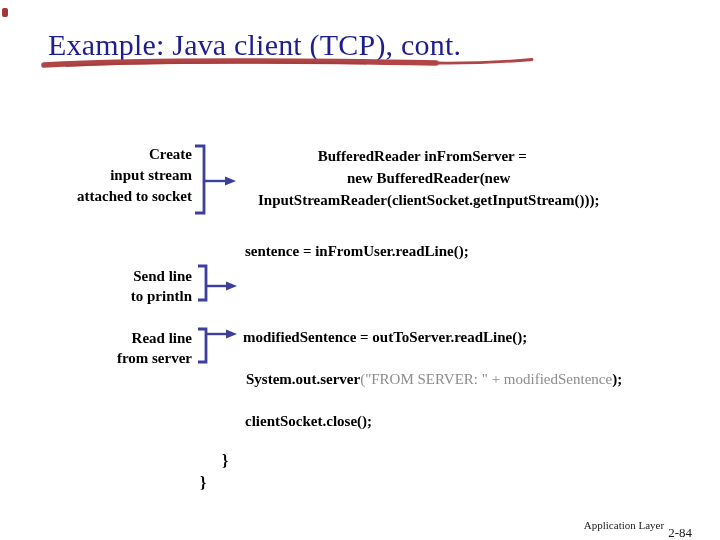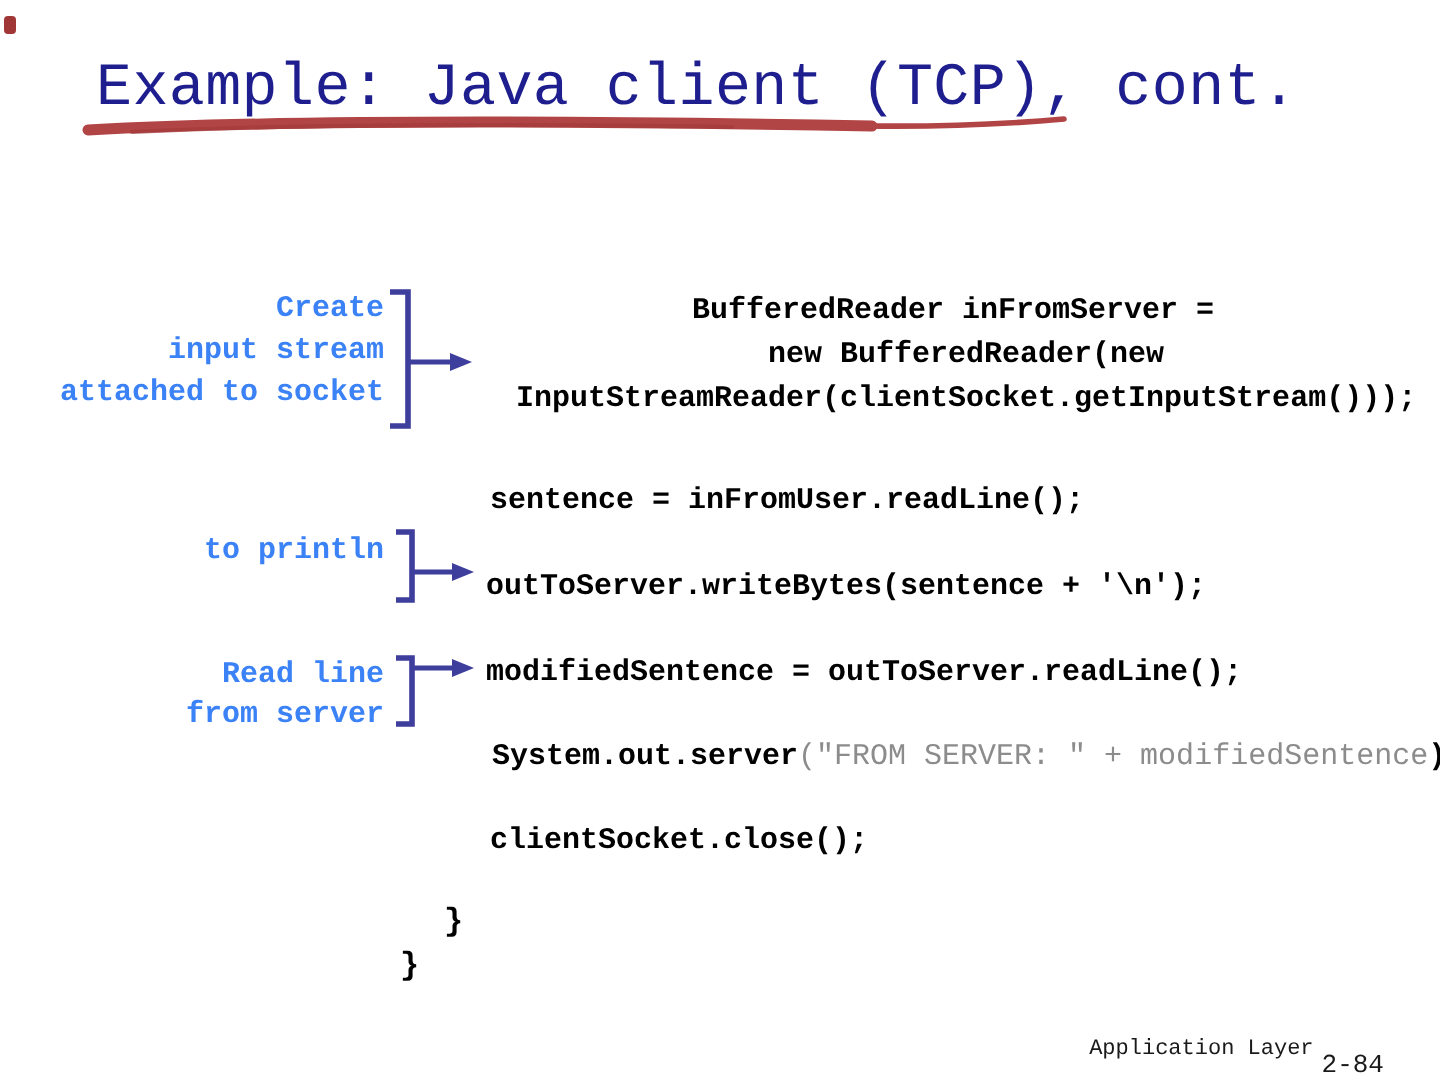--- a/index.html
+++ b/index.html
@@ -1,35 +1,35 @@
 <!DOCTYPE html>
 <html><head>
 <meta charset="utf-8">
 <style>
   html,body{margin:0;padding:0;background:#ffffff;}
   #slide{
     position:relative;
     width:720px;height:540px;
     background:#ffffff;
     overflow:hidden;
-    font-family:Liberation Mono, monospace;
+    font-family:Liberation Serif, serif;
   }
   .title{
     position:absolute;left:48px;top:28px;
     font-size:30px;font-weight:400;color:#1e1e8f;
     letter-spacing:0.2px;white-space:nowrap;
   }
   .underline-svg{position:absolute;left:36px;top:55px;}
   .border-frag{
     position:absolute;left:2px;top:8px;width:6px;height:9px;
     background:#a03636;border-radius:2px;
   }
   .annotation{
     position:absolute;left:20px;width:172px;
-    text-align:right;color:#3b82f6;font-weight:700;
+    text-align:right;color:#000000;font-weight:700;
     font-size:15px;line-height:21px;white-space:nowrap;
   }
   .annotation div{white-space:nowrap;}
   .ann-sm{line-height:20px;}
   .bracket{position:absolute;}
   .code{
     position:absolute;color:#000000;font-weight:700;
     font-size:15px;line-height:22px;white-space:nowrap;
   }
   .code .indent{margin-left:13px;display:block;}
@@ -72,29 +72,29 @@
 
   <div class="code" style="left:245px;top:145px;text-align:center;">
     <span class="line">BufferedReader inFromServer =</span>
     <span class="line indent">new BufferedReader(new</span>
     <span class="line indent">InputStreamReader(clientSocket.getInputStream()));</span>
   </div>
 
   <div class="code" style="left:245px;top:240px;">sentence = inFromUser.readLine();</div>
 
   <div class="annotation ann-sm" style="top:266px;">
+    <div>Send line</div>
     <div>to println</div>
   </div>
   <svg class="bracket" style="left:196px;top:263px;" width="46" height="42" viewBox="0 0 46 42">
     <path d="M2,3 L10,3 L10,37 L2,37" fill="none" stroke="#3e3e9d" stroke-width="2.8"></path>
     <path d="M10,23 L31,23" fill="none" stroke="#3e3e9d" stroke-width="2.4"></path>
     <polygon points="30,18.5 41,23 30,27.5" fill="#3e3e9d"></polygon>
   </svg>
 
-  <div class="code" style="left:243px;top:283px;">outToServer.writeBytes(sentence + '\n');</div>
 
   <div class="annotation ann-sm" style="top:328px;">
     <div>Read line</div>
     <div>from server</div>
   </div>
   <svg class="bracket" style="left:196px;top:325px;" width="46" height="42" viewBox="0 0 46 42">
     <path d="M2,4 L10,4 L10,37 L2,37" fill="none" stroke="#3e3e9d" stroke-width="2.8"></path>
     <path d="M10,9 L31,9" fill="none" stroke="#3e3e9d" stroke-width="2.4"></path>
     <polygon points="30,4.5 41,9 30,13.5" fill="#3e3e9d"></polygon>
   </svg>

